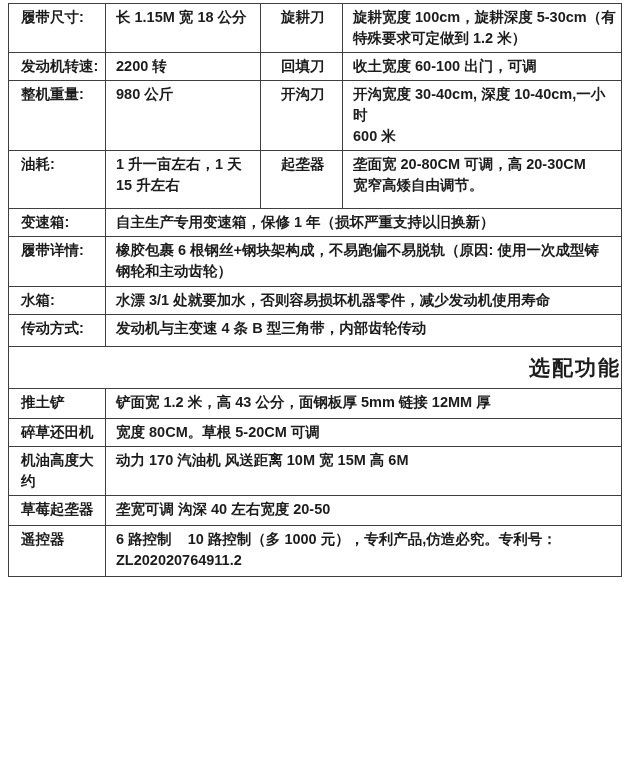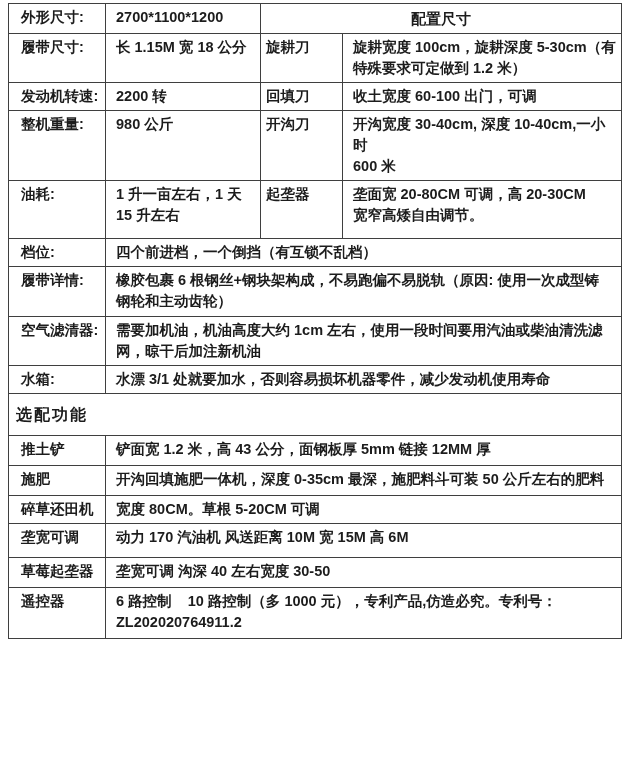--- a/index.html
+++ b/index.html
@@ -23,54 +23,49 @@
     font-weight: 700;
     color: #1c1c1c;
     line-height: 21px;
     vertical-align: top;
     padding: 3px 5px 3px 10px;
     white-space: pre-wrap;
     word-break: break-word;
     overflow: hidden;
   }
   table.spec td.lbl { padding-left: 12px; }
-  table.spec td.l2  { padding-left: 5px; }
+  table.spec td.l2  { padding-left: 20px; }
   table.spec td.hdr {
     text-align: center;
     vertical-align: middle;
     font-size: 15px;
     white-space: normal;
     padding: 2px;
   }
   table.spec td.sect {
-    text-align: left;
+    text-align: right;
     vertical-align: middle;
-    font-size: 16px;
+    font-size: 21px;
     letter-spacing: 2px;
-    padding: 7px;
+    padding: 0;
     white-space: normal;
   }
 </style>
 </head>
 <body>
 
 <table class="spec">
   <colgroup>
     <col style="width:97px">
     <col style="width:155px">
     <col style="width:82px">
     <col style="width:279px">
   </colgroup>
 
   <tbody>
-      <tr style="height:30px">
-    <td class="lbl">外形尺寸:</td>
-    <td class="val">2700*1100*1200</td>
-    <td class="hdr" colspan="2">配置尺寸</td>
-  </tr>
 
   <tr style="height:46px">
     <td class="lbl">履带尺寸:</td>
     <td class="val">长 1.15M 宽 18 公分</td>
     <td class="l2">旋耕刀</td>
     <td class="val">旋耕宽度 100cm，旋耕深度 5-30cm（有
 特殊要求可定做到 1.2 米）</td>
   </tr>
   <tr style="height:17px">
     <td class="lbl">发动机转速:</td>
@@ -88,61 +83,56 @@
   <tr style="height:58px">
     <td class="lbl">油耗:</td>
     <td class="val">1 升一亩左右，1 天
 15 升左右</td>
     <td class="l2">起垄器</td>
     <td class="val">垄面宽 20-80CM 可调，高 20-30CM
 宽窄高矮自由调节。</td>
   </tr>
 
   <tr style="height:28px">
-    <td class="lbl">档位:</td>
-    <td class="val" colspan="3">四个前进档，一个倒挡（有互锁不乱档）</td>
+    <td class="lbl">变速箱:</td>
+    <td class="val" colspan="3">自主生产专用变速箱，保修 1 年（损坏严重支持以旧换新）</td>
   </tr>
   <tr style="height:50px">
     <td class="lbl">履带详情:</td>
     <td class="val" colspan="3">橡胶包裹 6 根钢丝+钢块架构成，不易跑偏不易脱轨（原因: 使用一次成型铸
 钢轮和主动齿轮）</td>
   </tr>
-  <tr style="height:48px">
-    <td class="lbl">空气滤清器:</td>
-    <td class="val" colspan="3">需要加机油，机油高度大约 1cm 左右，使用一段时间要用汽油或柴油清洗滤
-网，晾干后加注新机油</td>
-  </tr>
   <tr style="height:27px">
     <td class="lbl">水箱:</td>
     <td class="val" colspan="3">水漂 3/1 处就要加水，否则容易损坏机器零件，减少发动机使用寿命</td>
+  </tr>
+  <tr style="height:32px">
+    <td class="lbl">传动方式:</td>
+    <td class="val" colspan="3">发动机与主变速 4 条 B 型三角带，内部齿轮传动</td>
   </tr>
 
   <tr style="height:42px">
     <td class="sect" colspan="4">选配功能</td>
   </tr>
 
   <tr style="height:30px">
     <td class="lbl">推土铲</td>
     <td class="val" colspan="3">铲面宽 1.2 米，高 43 公分，面钢板厚 5mm 链接 12MM 厚</td>
   </tr>
-  <tr style="height:30px">
-    <td class="lbl">施肥</td>
-    <td class="val" colspan="3">开沟回填施肥一体机，深度 0-35cm 最深，施肥料斗可装 50 公斤左右的肥料</td>
-  </tr>
   <tr style="height:15px">
     <td class="lbl">碎草还田机</td>
     <td class="val" colspan="3">宽度 80CM。草根 5-20CM 可调</td>
   </tr>
   <tr style="height:34px">
-    <td class="lbl">垄宽可调</td>
+    <td class="lbl">机油高度大约</td>
     <td class="val" colspan="3">动力 170 汽油机 风送距离 10M 宽 15M 高 6M</td>
   </tr>
   <tr style="height:30px">
     <td class="lbl">草莓起垄器</td>
-    <td class="val" colspan="3">垄宽可调 沟深 40 左右宽度 30-50</td>
+    <td class="val" colspan="3">垄宽可调 沟深 40 左右宽度 20-50</td>
   </tr>
   <tr style="height:51px">
     <td class="lbl">遥控器</td>
     <td class="val" colspan="3">6 路控制    10 路控制（多 1000 元），专利产品,仿造必究。专利号：
 ZL202020764911.2</td>
   </tr>
 </tbody>
   </table>
 
 </body></html>

